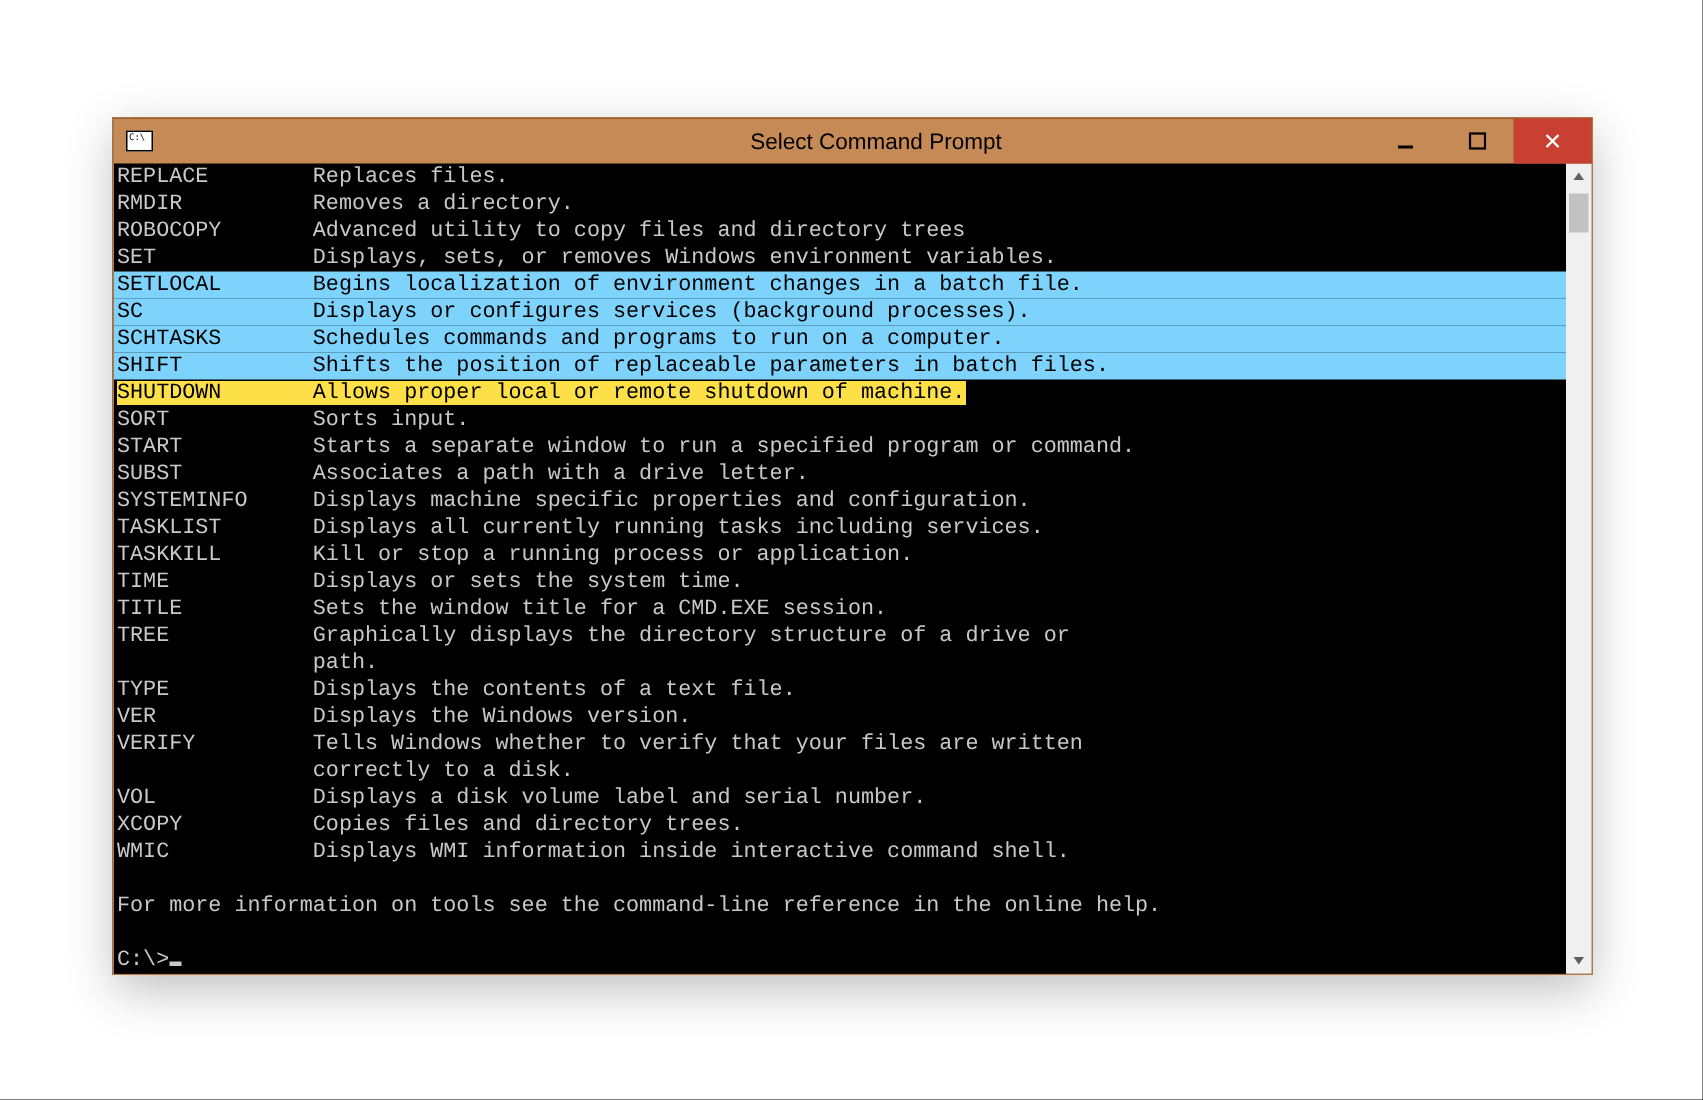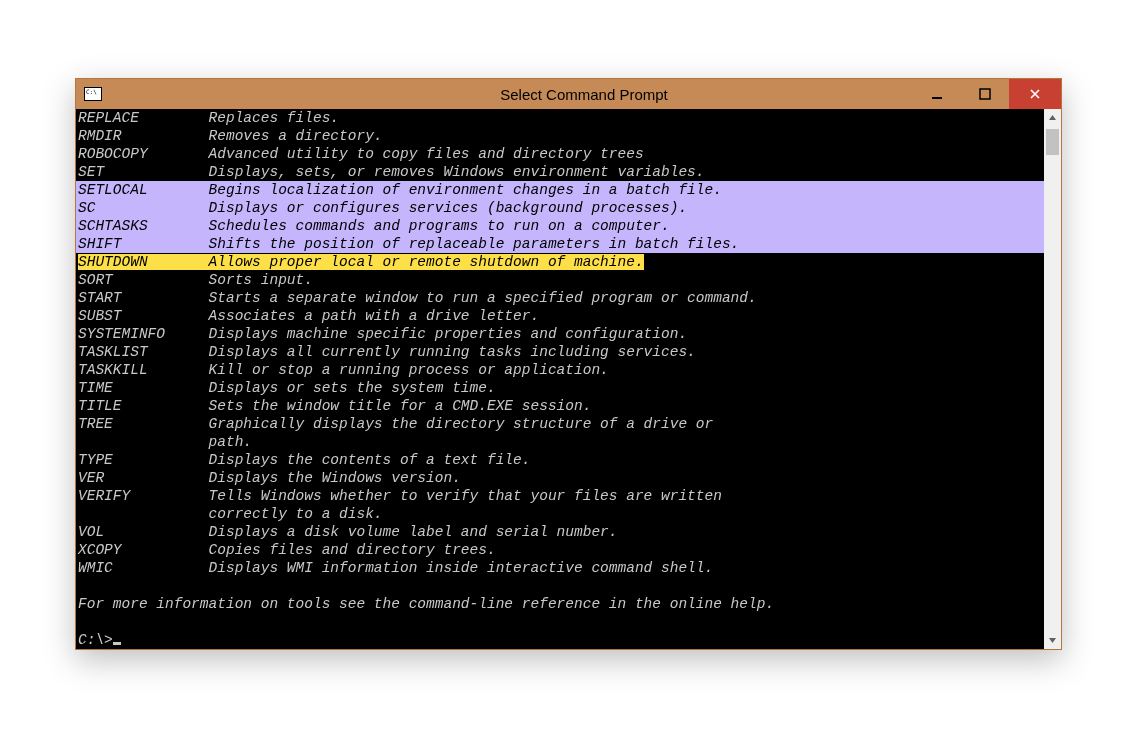--- a/index.html
+++ b/index.html
@@ -86,24 +86,23 @@
     font-family: Consolas, "Courier New", monospace;
     font-size: 14.5px;
     line-height: 18px;
     padding: 0;
     white-space: pre;
     overflow: hidden;
   }
   .row {
     display: block;
     padding: 0 2px;
-    font-style: italic;
   }
   .row.sel {
-    background: #c4b5fd;
+    background: #7dd3fc;
     color: #000;
   }
   .sel-inline {
     background: #fde047;
     color: #000;
   }
   .scrollbar {
     width: 17px;
     background: #f0f0f0;
     display: flex;

